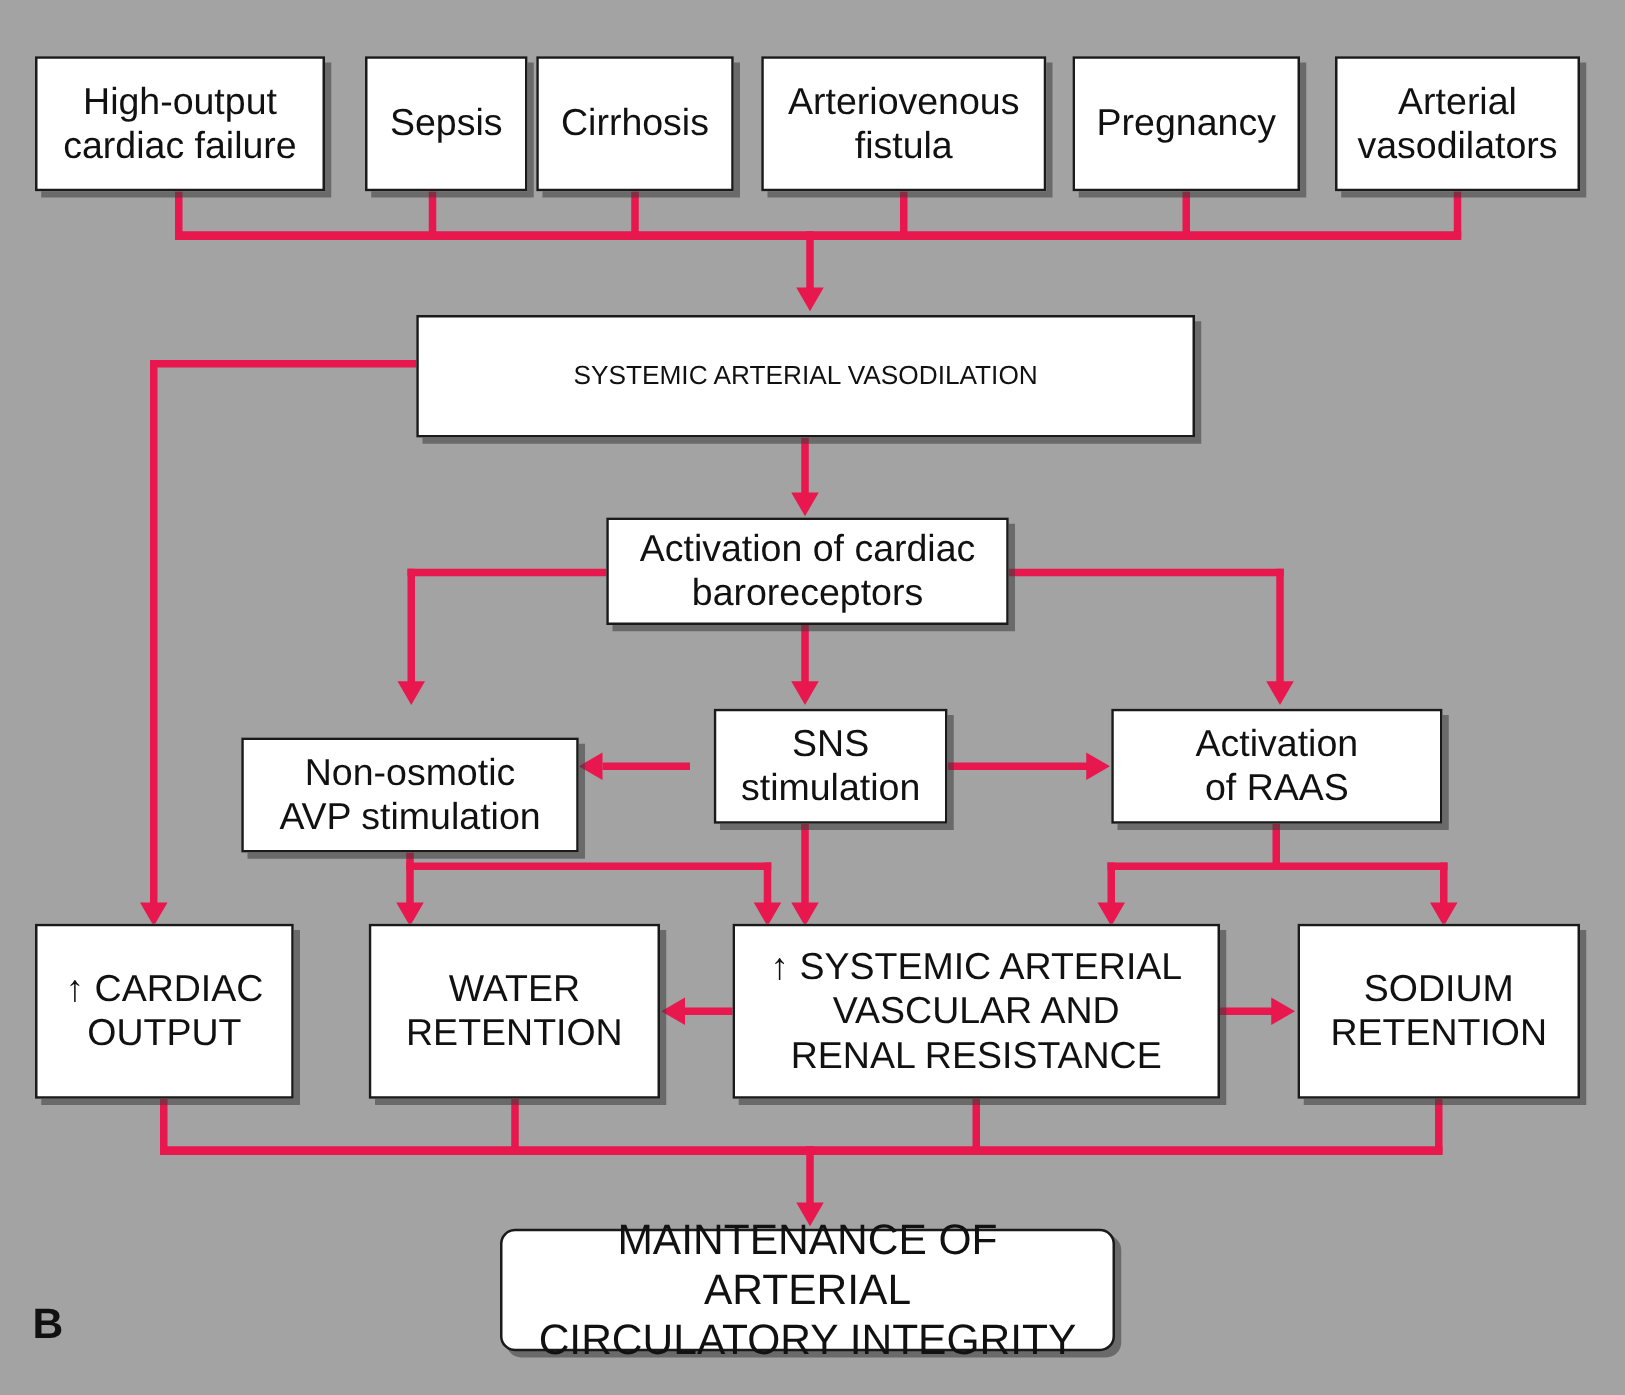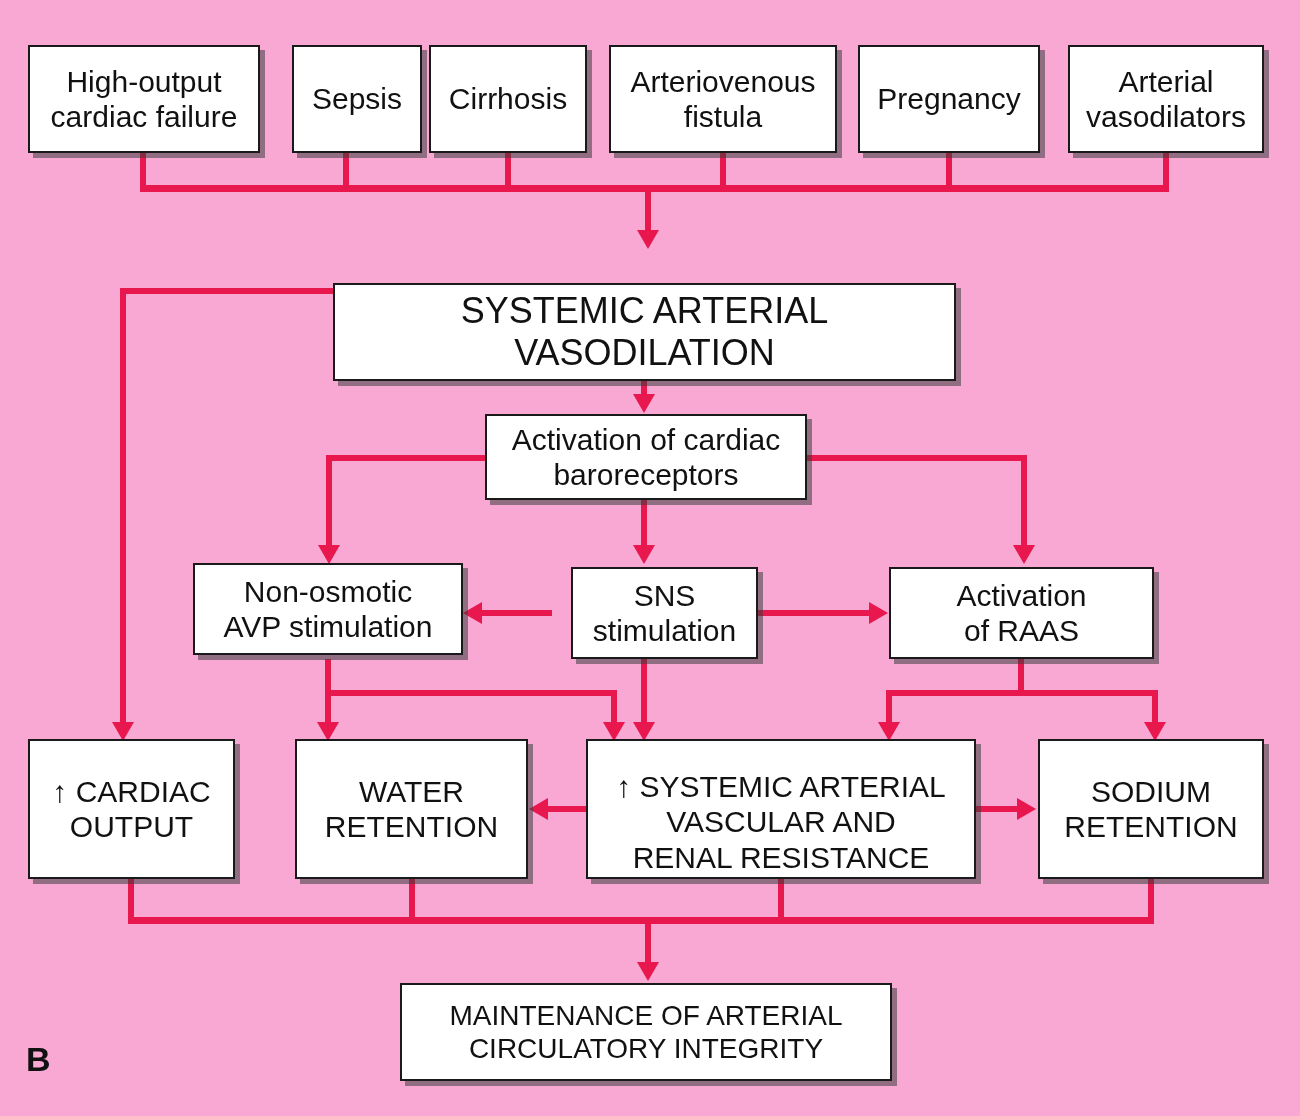--- a/index.html
+++ b/index.html
@@ -4,21 +4,21 @@
 <style>
   html,body{margin:0;padding:0;}
   body{
     background:#ffffff;
     font-family:"Liberation Sans","DejaVu Sans",sans-serif;
   }
   #canvas{
     position:relative;
     width:1300px;
     height:1116px;
-    background:#f9a8d4;
+    background:#a3a3a3;
     overflow:hidden;
   }
   
   .box{
     position:absolute;
     box-sizing:border-box;
     background:#ffffff;
     border:2.5px solid #1a1a1a;
     box-shadow:5px 5px 0 rgba(60,60,60,0.55);
     display:flex;
@@ -27,22 +27,22 @@
     text-align:center;
     color:#111111;
     line-height:1.18;
     z-index:3;
     white-space:pre-line;
     padding:2px 6px;
   }
   .box span{display:block;width:100%;}
   .f-lower{font-size:30px;}
   .f-upper{font-size:30px;}
-  .f-main{font-size:36px;margin-top:31px;}
-  .f-bottom{font-size:28px;}
+  .f-main{font-size:21px;}
+  .f-bottom{font-size:34px;border-radius:12px;}
 
   
   .ln{
     position:absolute;
     background:#e8174e;
     z-index:2;
   }
   .arrow{
     position:absolute;
     width:0;height:0;
@@ -133,21 +133,21 @@
   <div class="ln" style="left:326px; top:455px; width:6px; height:96px;"></div>
   <div class="arrow down" style="left:318px; top:545px;"></div>
 
   <div class="ln" style="left:641px; top:500px; width:6px; height:51px;"></div>
   <div class="arrow down" style="left:633px; top:545px;"></div>
 
   <div class="ln" style="left:805px; top:455px; width:222px; height:6px;"></div>
   <div class="ln" style="left:1021px;top:455px; width:6px; height:96px;"></div>
   <div class="arrow down" style="left:1013px;top:545px;"></div>
 
-  <div class="box f-lower" style="left:193px; top:563px; width:270px; height:92px;">
+  <div class="box f-lower" style="left:193px; top:590px; width:270px; height:92px;">
     <span>Non-osmotic
 AVP stimulation</span>
   </div>
   <div class="box f-lower" style="left:551px; top:567px; width:187px; height:92px;margin-left:20px;">
     <span>SNS
 stimulation</span>
   </div>
   <div class="box f-lower" style="left:889px; top:567px; width:265px; height:92px;">
     <span>Activation
 of RAAS</span>
@@ -176,21 +176,21 @@
   <div class="arrow down" style="left:1144px;top:722px;"></div>
 
   <div class="box f-upper" style="left:28px;  top:739px; width:207px; height:140px;">
     <span>↑ CARDIAC
 OUTPUT</span>
   </div>
   <div class="box f-upper" style="left:295px; top:739px; width:233px; height:140px;">
     <span>WATER
 RETENTION</span>
   </div>
-  <div class="box f-upper" style="left:586px; top:739px; width:390px; height:140px;align-items:flex-end;">
+  <div class="box f-upper" style="left:586px; top:739px; width:390px; height:140px;">
     <span>↑ SYSTEMIC ARTERIAL
 VASCULAR AND
 RENAL RESISTANCE</span>
   </div>
   <div class="box f-upper" style="left:1038px;top:739px; width:226px; height:140px;">
     <span>SODIUM
 RETENTION</span>
   </div>
 
   <div class="ln" style="left:548px; top:806px; width:40px; height:6px;"></div>

